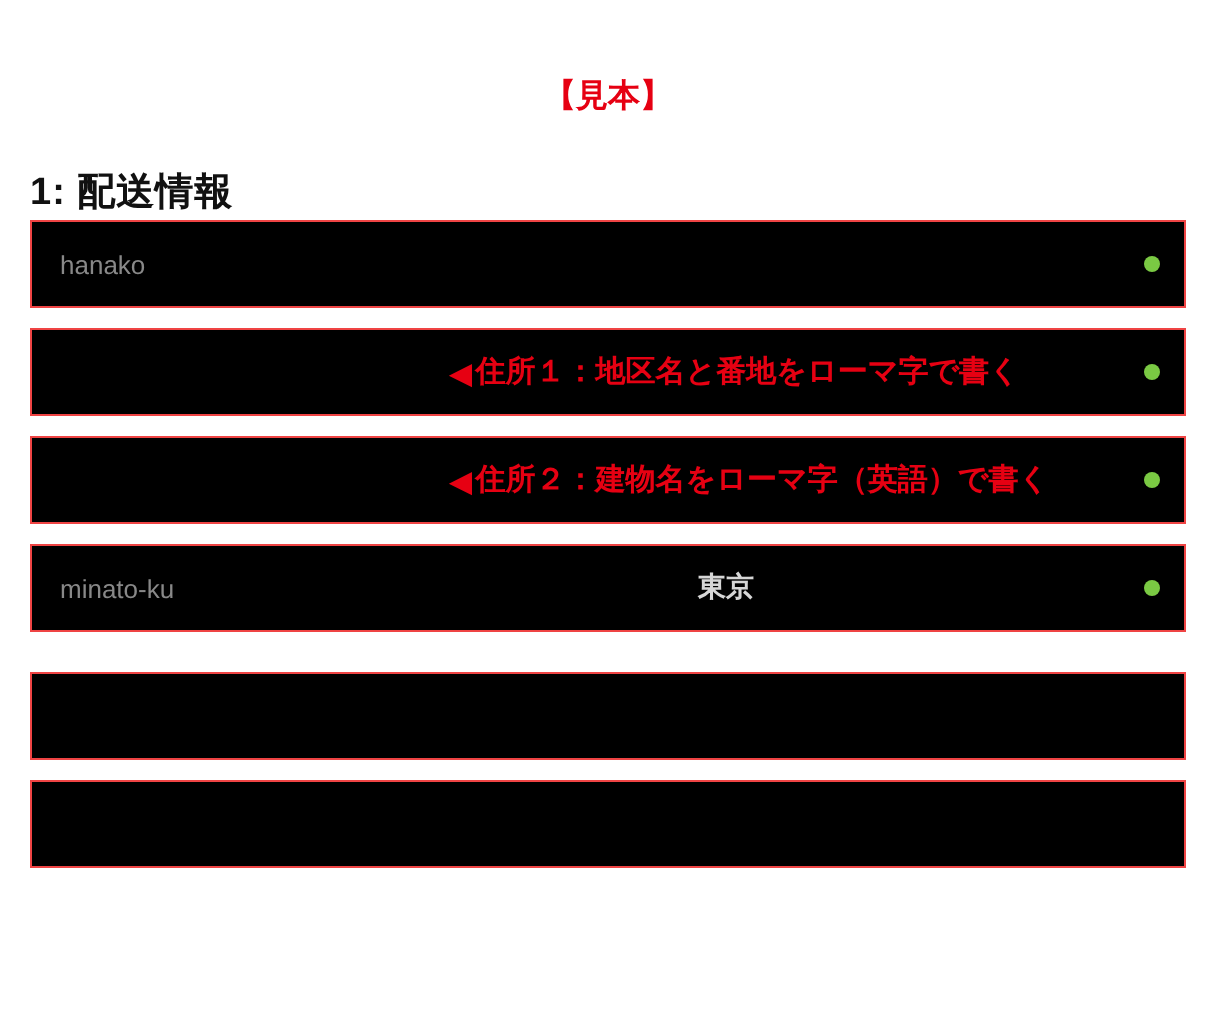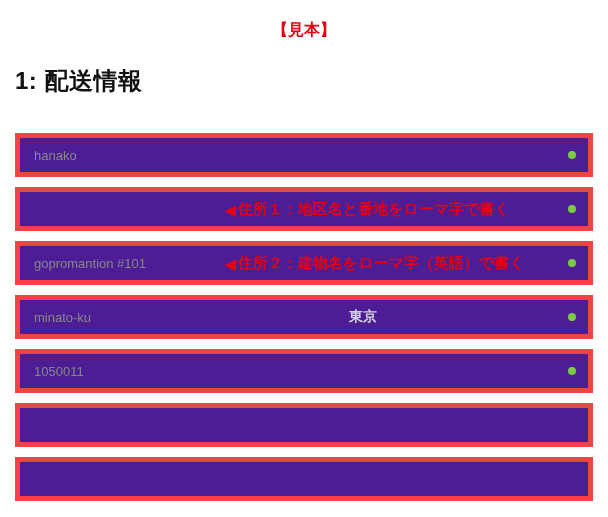--- a/index.html
+++ b/index.html
@@ -14,39 +14,40 @@
       height: 517px;
       padding: 20px 15px;
       position: relative;
     }
     .sample-label {
       text-align: center;
       color: #e60012;
       font-weight: bold;
       font-size: 16px;
       margin-bottom: 24px;
+      margin-top: 18px;
     }
     .section-title {
-      font-size: 24px;
+      font-size: 19px;
       font-weight: bold;
       color: #111;
-      margin-bottom: 36px;
+      margin-bottom: 1px;
       letter-spacing: 0.5px;
     }
     .form-row {
       position: relative;
       margin-bottom: 10px;
     }
     .form-row-split {
       display: flex;
       gap: 10px;
     }
     .form-field {
-      background: #4c1d95;
-      border: 5px solid #ef4444;
+      background: #000000;
+      border: 1px solid #ef4444;
       padding: 12px 14px;
       font-size: 13px;
       color: #888;
       width: 100%;
       height: 44px;
       display: flex;
       align-items: center;
       position: relative;
     }
     .form-field.half {
@@ -110,39 +111,34 @@
 
 <div class="form-row">
   <div class="form-field">
     <span class="dot"></span>
   </div>
   <div class="annotation">住所１：地区名と番地をローマ字で書く</div>
 </div>
 
 <div class="form-row">
   <div class="form-field">
-    <span>gopromantion #101</span>
     <span class="dot"></span>
   </div>
   <div class="annotation">住所２：建物名をローマ字（英語）で書く</div>
 </div>
 
 <div class="form-row">
   <div class="form-field">
     <span>minato-ku</span>
     <span class="dot"></span>
   </div>
   <span class="ghost-text tokyo">東京</span>
 </div>
 
 <div class="form-row form-row-split">
-  <div class="form-field half">
-    <span>1050011</span>
-    <span class="dot"></span>
-  </div>
 </div>
 
 <div class="form-row">
   <div class="form-field"></div>
 </div>
 
 <div class="form-row">
   <div class="form-field"></div>
 </div>
 

